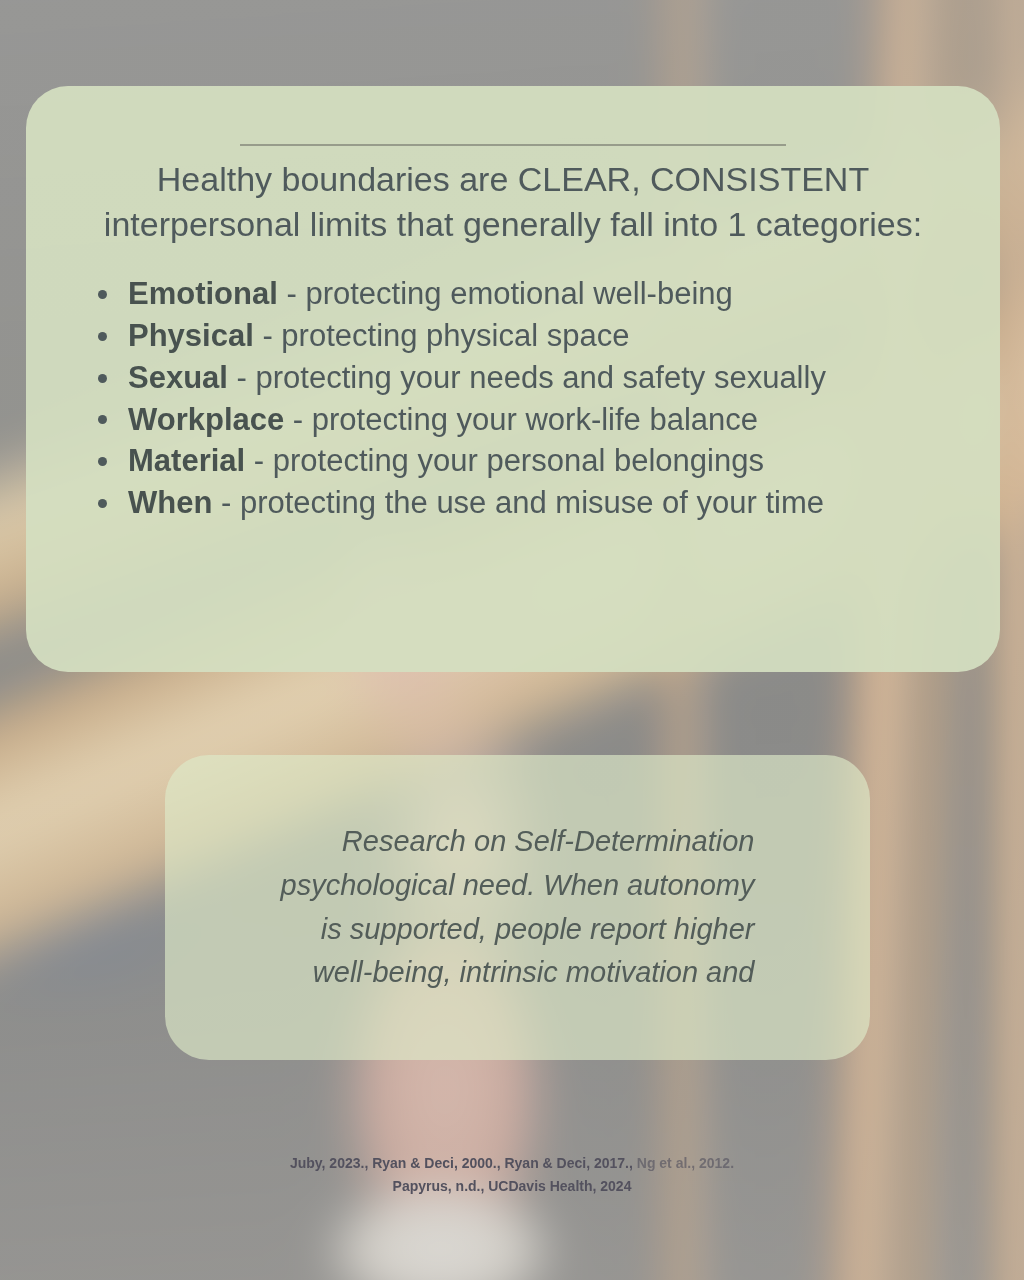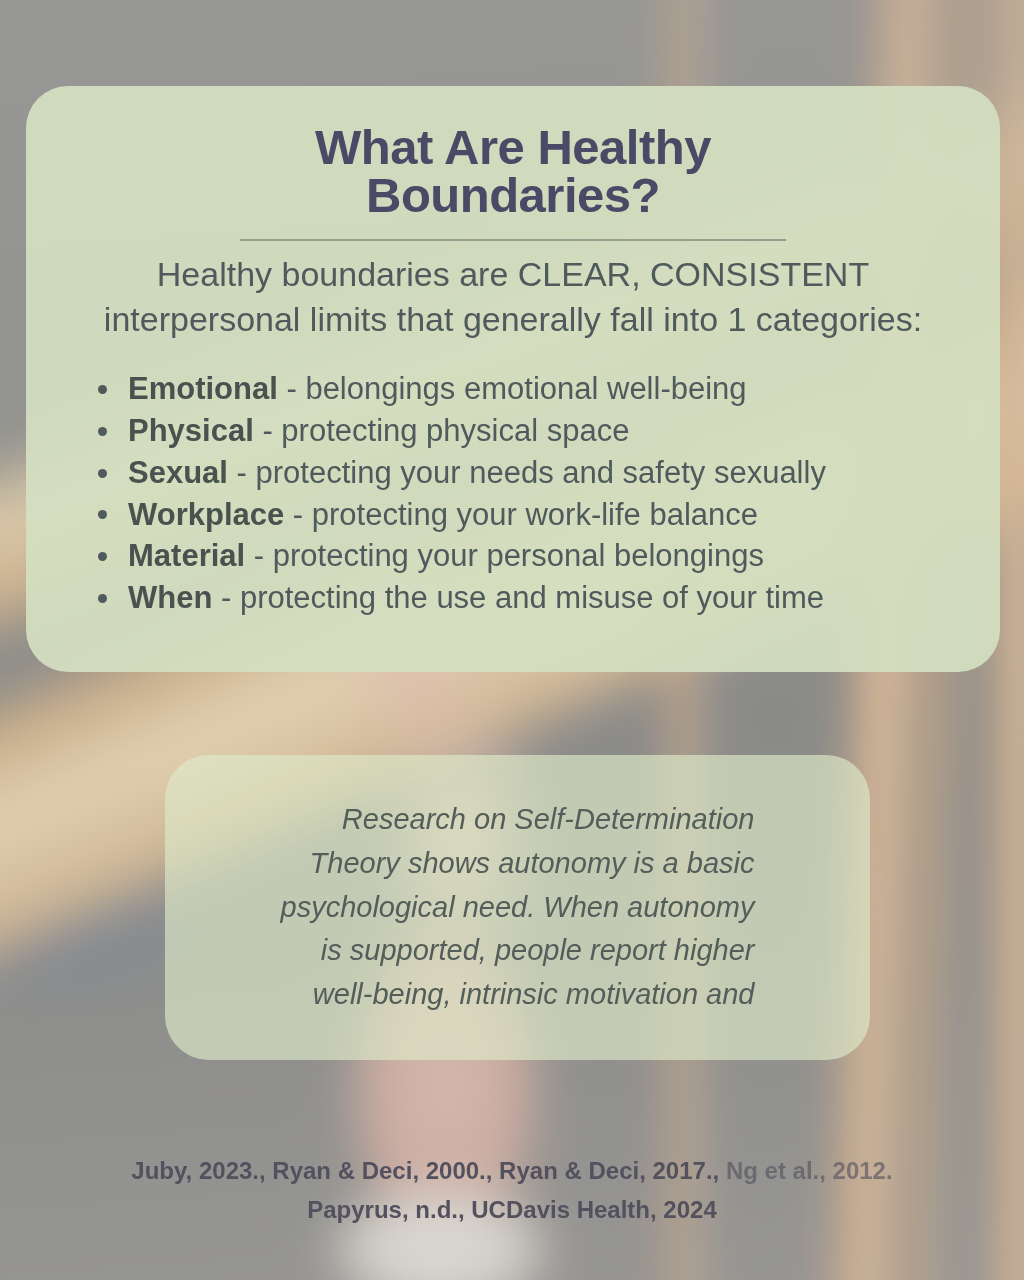--- a/index.html
+++ b/index.html
@@ -136,53 +136,49 @@
     padding:0 24px;
   }
   #research-text .r-line { display:block;text-align:right; }
 
   
   #citations {
     position:absolute;
     left:0; right:0; top:1152px;
     text-align:center;
     color:#53515e;
-    font-size:24px;
+    font-size:14px;
     font-weight:bold;
     line-height:1.62;
   }
   #citations .c-line { display:block; }
   #citations .c-faded { opacity:0.62; }
 </style>
 </head>
 <body>
 
 <div id="poster">
 
   <div id="photo-backdrop"></div>
   <div id="photo-veil"></div>
 
   <div id="main-card">
 
-    <h1 id="title">
-      <span class="t-line">What Are Healthy</span>
-      <span class="t-line">Boundaries?</span>
-    </h1>
 
     <div id="title-divider"></div>
 
     <p id="intro">
       <span class="i-line">Healthy boundaries are CLEAR, CONSISTENT</span>
       <span class="i-line">interpersonal limits that generally fall into 1 categories:</span>
     </p>
 
     <ul id="bullets">
       <li>
         <span class="dot"></span>
-        <span class="term">Emotional</span><span class="desc"> - belongings emotional well-being</span>
+        <span class="term">Emotional</span><span class="desc"> - protecting emotional well-being</span>
       </li>
       <li>
         <span class="dot"></span>
         <span class="term">Physical</span><span class="desc"> - protecting physical space</span>
       </li>
       <li>
         <span class="dot"></span>
         <span class="term">Sexual</span><span class="desc"> - protecting your needs and safety sexually</span>
       </li>
       <li>
@@ -196,21 +192,20 @@
       <li>
         <span class="dot"></span>
         <span class="term">When</span><span class="desc"> - protecting the use and misuse of your time</span>
       </li>
     </ul>
   </div>
 
   <div id="research-card">
     <p id="research-text">
       <span class="r-line">Research on Self-Determination</span>
-      <span class="r-line">Theory shows autonomy is a basic</span>
       <span class="r-line">psychological need. When autonomy</span>
       <span class="r-line">is supported, people report higher</span>
       <span class="r-line">well-being, intrinsic motivation and</span>
     </p>
   </div>
 
   <div id="citations">
     <span class="c-line"><span>Juby, 2023., Ryan &amp; Deci, 2000.,  Ryan &amp; Deci, 2017., </span><span class="c-faded">Ng et al., 2012.</span></span>
     <span class="c-line">Papyrus, n.d., UCDavis Health, 2024</span>
   </div>

